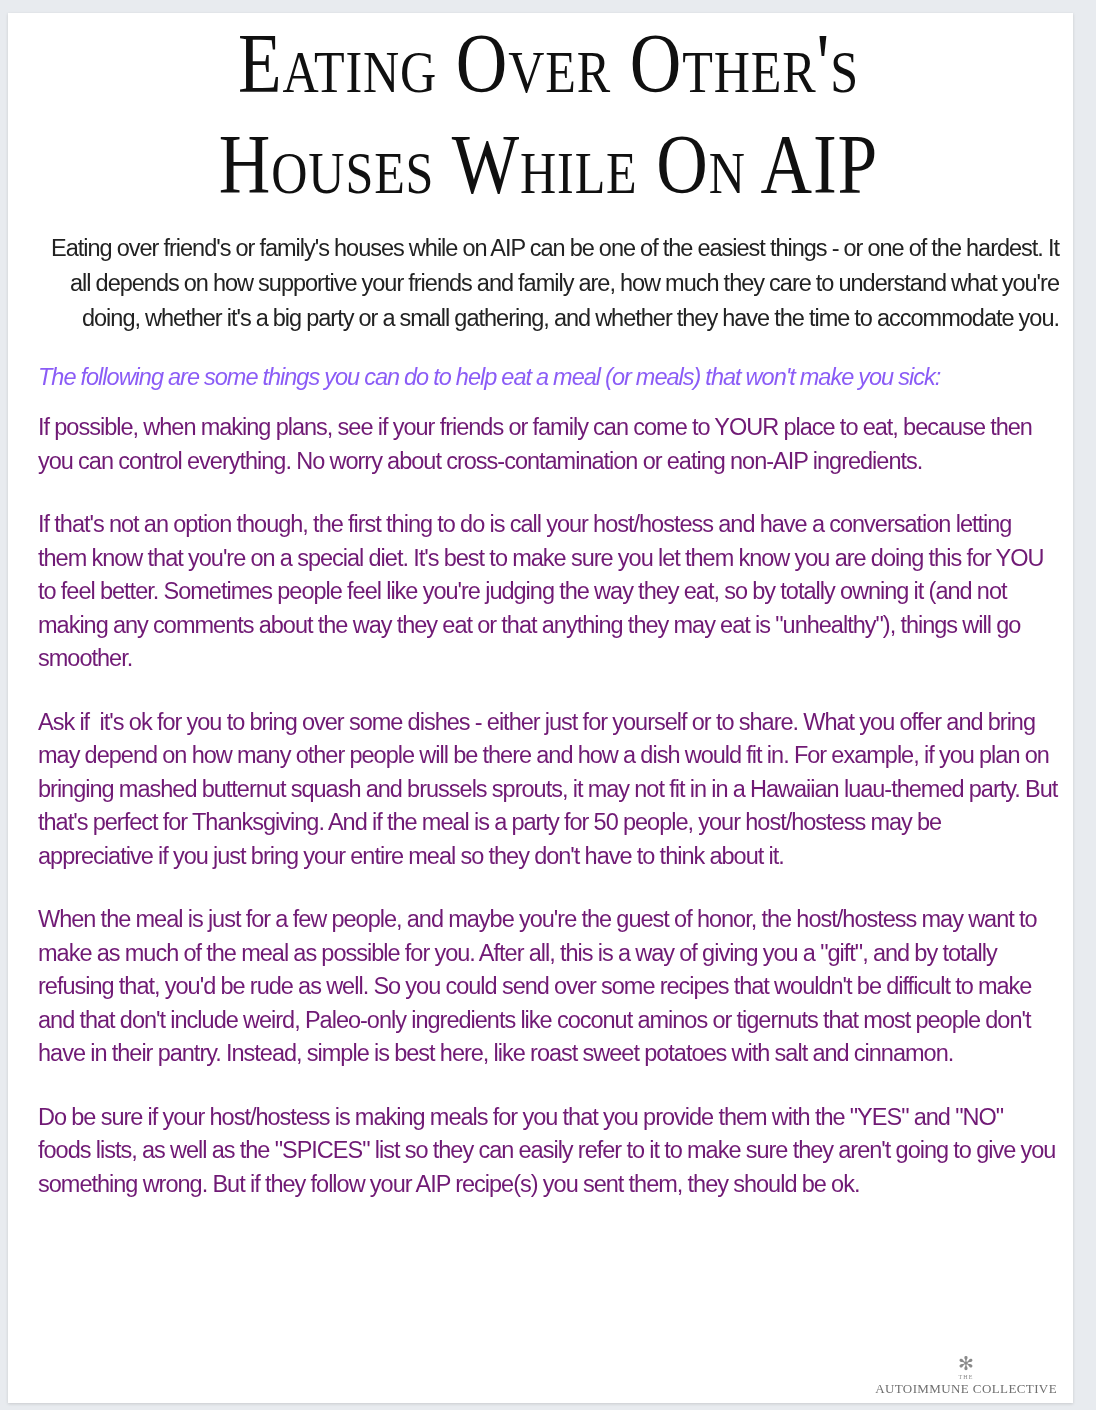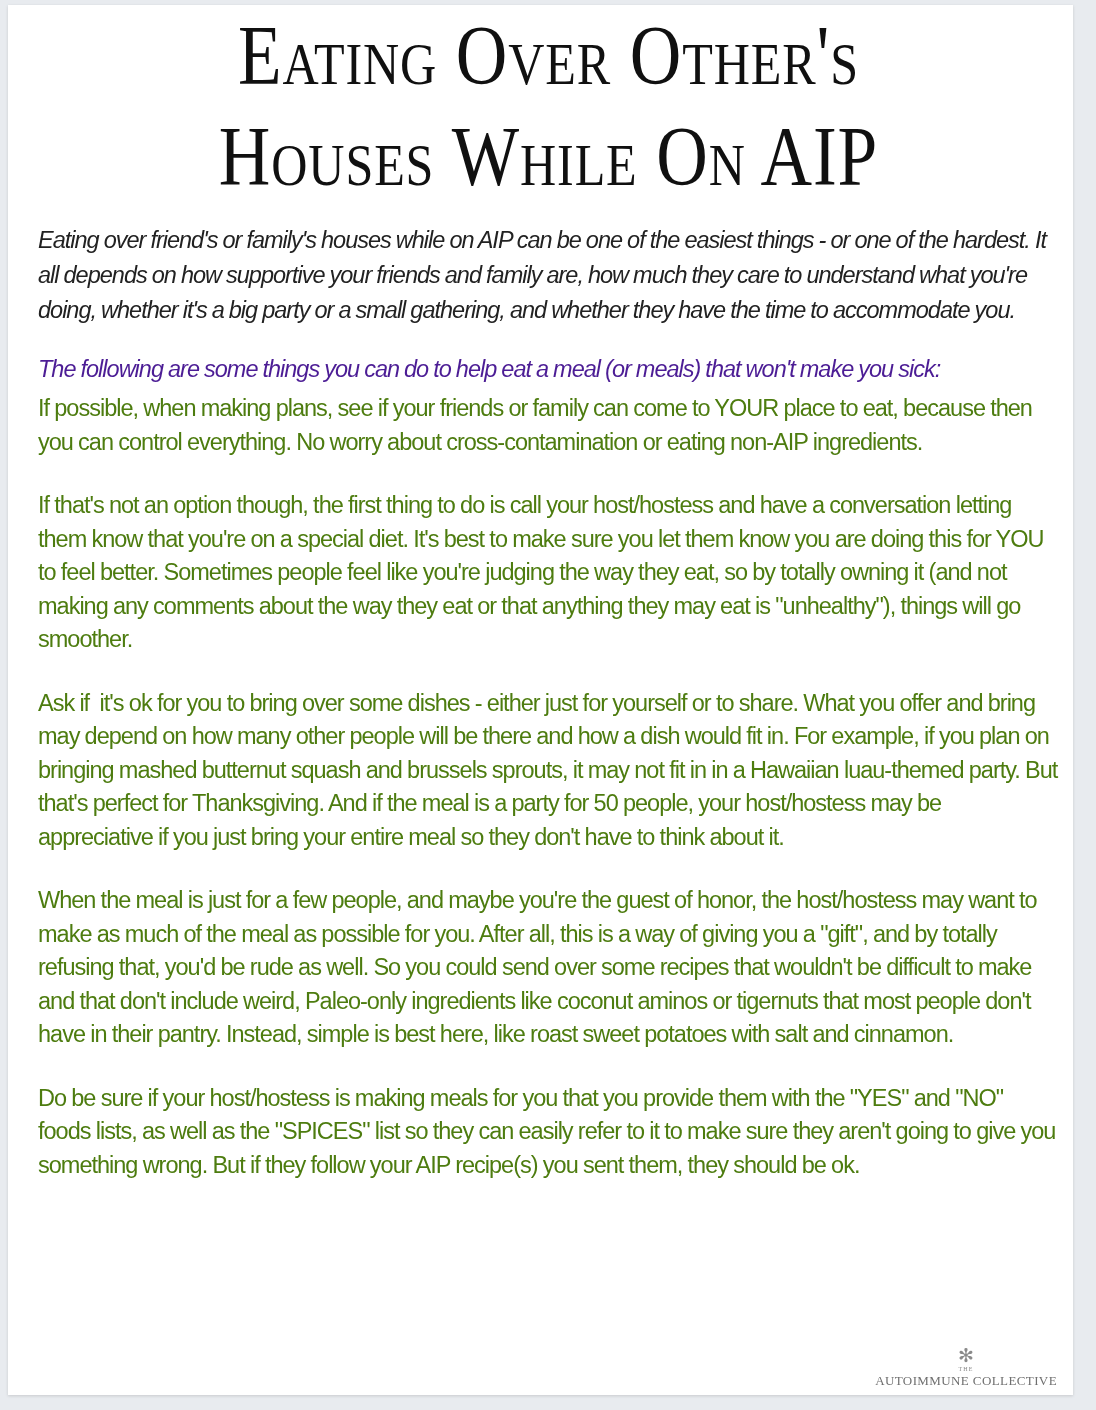--- a/index.html
+++ b/index.html
@@ -6,21 +6,21 @@
     margin: 0;
     padding: 0;
     width: 1096px;
     height: 1410px;
     overflow: hidden;
     background: #e8ebef;
   }
   .page {
     position: absolute;
     left: 8px;
-    top: 5px;
+    top: 13px;
     width: 1065px;
     height: 1390px;
     background: #ffffff;
     box-shadow: 0 1px 3px rgba(0,0,0,0.14);
     box-sizing: border-box;
     padding: 0 14px 0 30px;
     overflow: hidden;
   }
   .doc-title {
     margin: 0 0 16px 0;
@@ -31,47 +31,47 @@
     font-size: 84px;
     line-height: 101px;
     letter-spacing: 1px;
     color: #101010;
     transform: scaleX(0.85);
     transform-origin: 50% 0;
   }
   .doc-title .tline { display: block; white-space: nowrap; }
   .intro {
     font-family: "Liberation Sans", "DejaVu Sans", sans-serif;
-    font-style: italic;
     font-size: 23.5px;
     line-height: 35px;
     letter-spacing: -1px;
     word-spacing: -0.5px;
     color: #222222;
     margin: 0 0 24px 0;
     white-space: pre-wrap;
+    text-align: right;
   }
   .intro-lead {
     font-family: "Liberation Sans", "DejaVu Sans", sans-serif;
     font-style: italic;
     font-size: 23.5px;
     line-height: 35px;
     letter-spacing: -1px;
     word-spacing: -0.5px;
-    color: #4c1d95;
-    margin: 0 0 5px 0;
+    color: #8b5cf6;
+    margin: 0 0 16px 0;
     white-space: pre-wrap;
   }
   .body-para {
     font-family: "Liberation Sans", "DejaVu Sans", sans-serif;
     font-size: 23.5px;
     line-height: 33.5px;
     letter-spacing: -1px;
     word-spacing: -0.3px;
-    color: #4d7c0f;
+    color: #701a75;
     margin: 0 0 30px 0;
     white-space: pre-wrap;
   }
   .logo {
     position: absolute;
     right: 16px;
     bottom: 8px;
     text-align: center;
     font-family: "Liberation Serif", "DejaVu Serif", serif;
     color: #787878;

